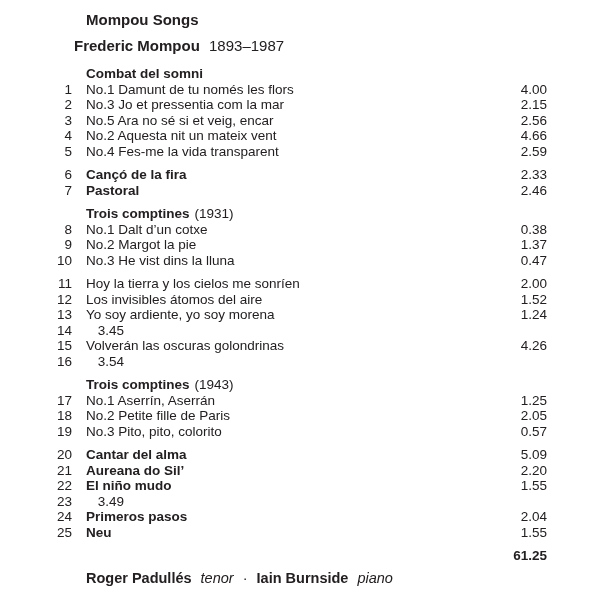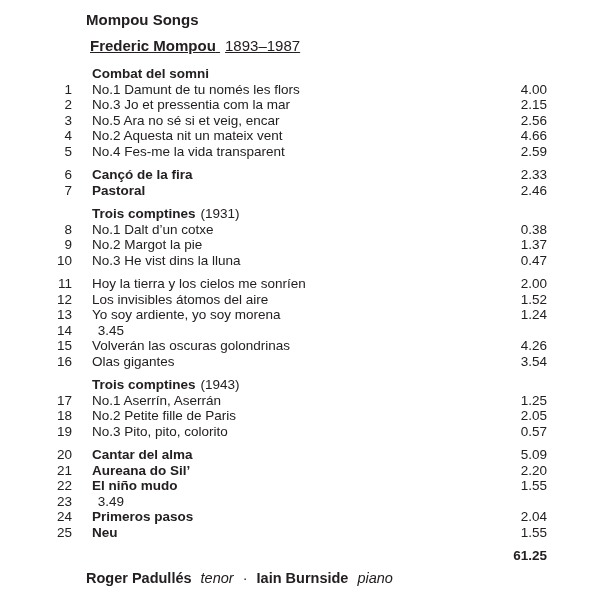--- a/index.html
+++ b/index.html
@@ -23,40 +23,39 @@
   .album-title {
     font-size: 15px;
     line-height: 20px;
     font-weight: bold;
     margin: 2px 0 6px 40px;
     white-space: nowrap;
   }
   .composer-line {
     font-size: 15px;
     line-height: 20px;
-    margin: 0 0 10px 44px;
-    white-space: nowrap;
-    text-decoration: underline;
+    margin: 0 0 10px 28px;
+    white-space: nowrap;
   }
   .composer-line span + span { margin-left: 5px; }
 
   .row {
     display: flex;
     align-items: baseline;
     font-size: 13.5px;
     line-height: 15.5px;
   }
   .num {
     flex: 0 0 26px;
     width: 26px;
     text-align: right;
   }
   .title {
     flex: 1 1 auto;
-    margin-left: 20px;
+    margin-left: 14px;
     white-space: nowrap;
     overflow: hidden;
   }
   .time {
     flex: 0 0 44px;
     margin-left: 8px;
     text-align: right;
   }
   .section { margin-bottom: 8px; }
   .heading-row .title { font-weight: bold; }
@@ -172,21 +171,20 @@
           <span class="num">14</span>
           <span class="time">3.45</span>
         </div>
         <div class="row">
           <span class="num">15</span>
           <span class="title">Volverán las oscuras golondrinas</span>
           <span class="time">4.26</span>
         </div>
         <div class="row">
           <span class="num">16</span>
-          <span class="title">Olas gigantes</span>
           <span class="time">3.54</span>
         </div>
       </div>
       <div class="section">
         <div class="row heading-row">
           <span class="num"></span>
           <span class="title"><span class="bold">Trois comptines</span><span class="suffix">(1943)</span></span>
         </div>
         <div class="row">
           <span class="num">17</span>

